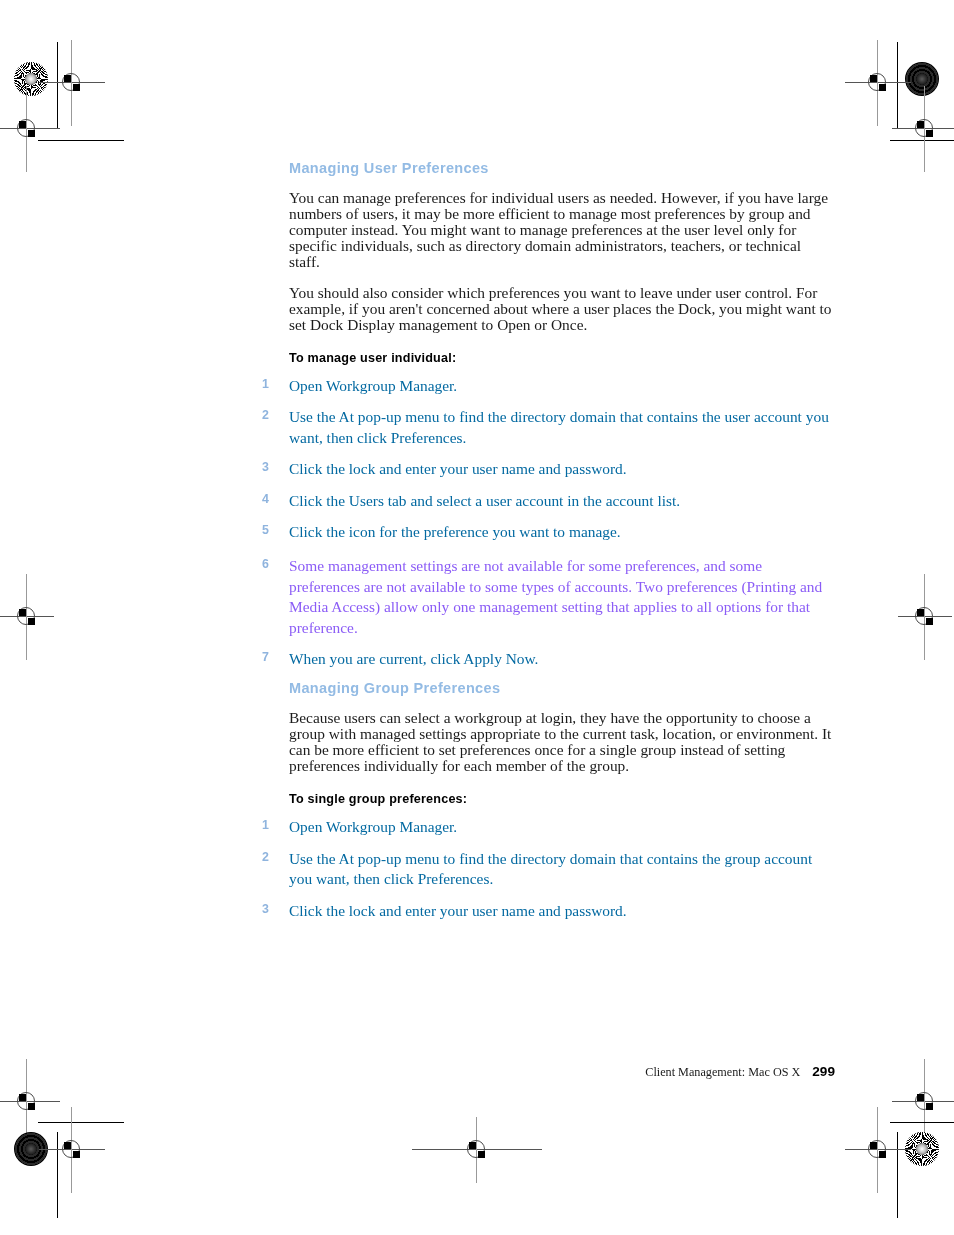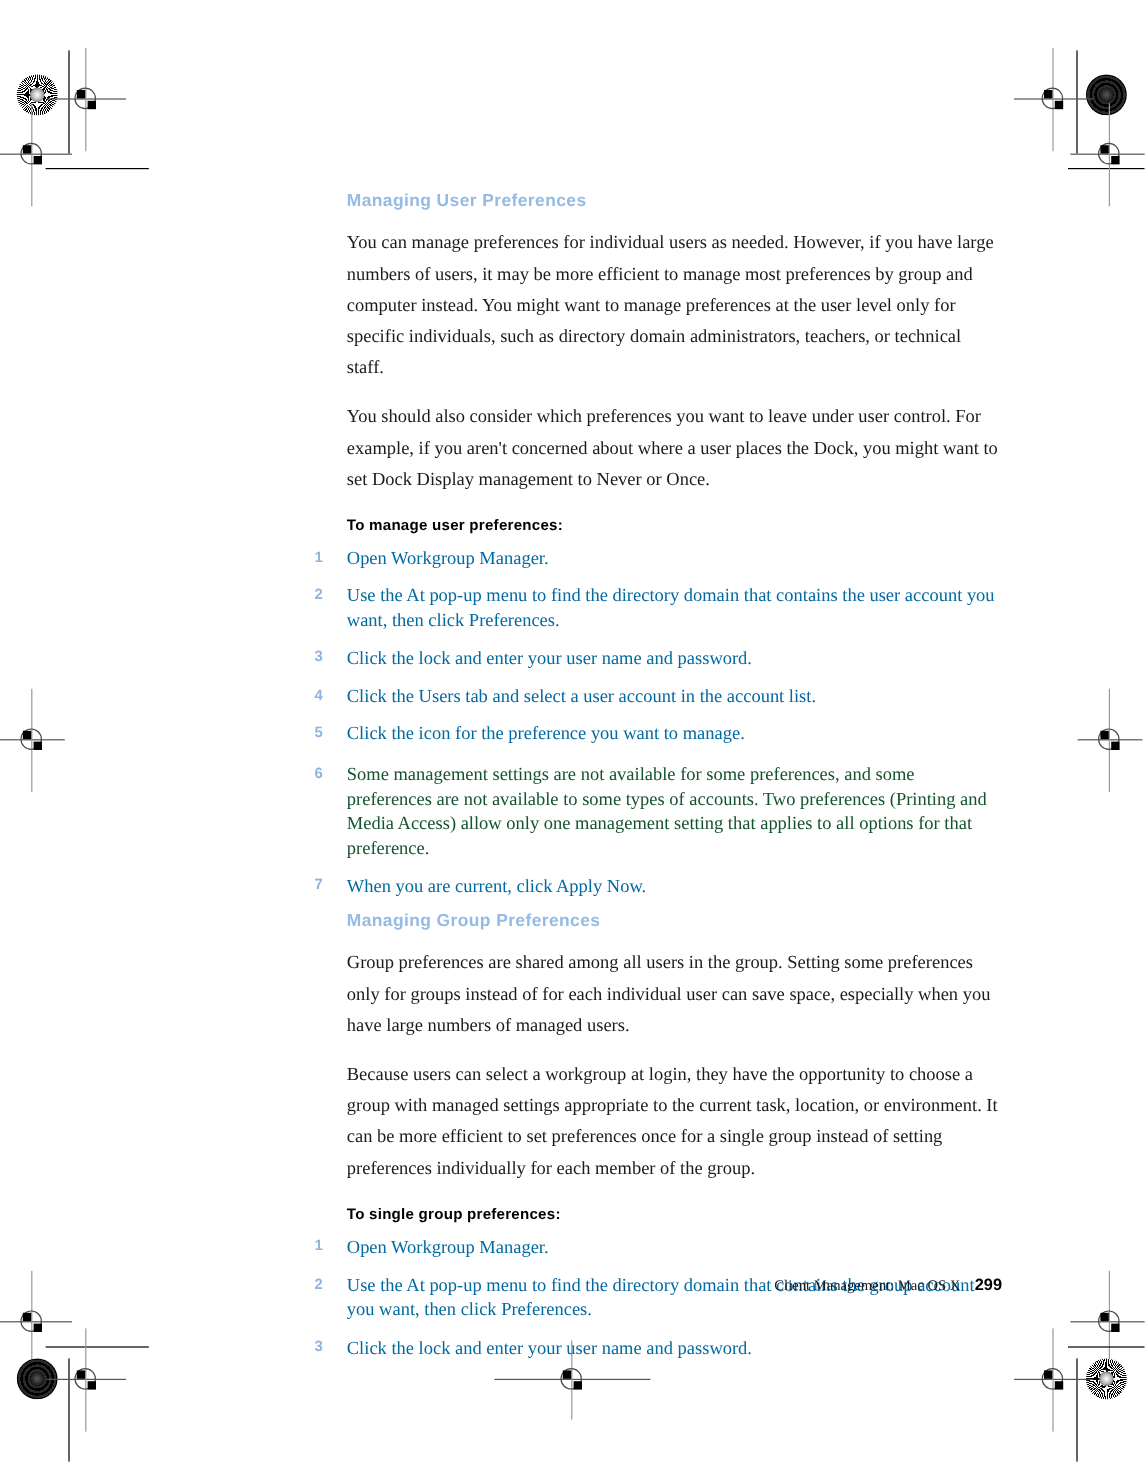--- a/index.html
+++ b/index.html
@@ -112,21 +112,21 @@
     color: #93bbe4;
     letter-spacing: 0.35px;
     margin: 0 0 14px 34px;
     padding: 0;
   }
   .section + .section { }
 
   p.body-text {
     font-family: "Liberation Serif", serif;
     font-size: 15.4px;
-    line-height: 26px;
+    line-height: 16px;
     color: #1b1b1b;
     margin: 0 0 15px 34px;
     padding: 0;
     text-align: left;
   }
 
   h3.proc-heading {
     font-family: "Liberation Sans", sans-serif;
     font-size: 12.6px;
     font-weight: bold;
@@ -161,21 +161,21 @@
     font-family: "Liberation Serif", serif;
     font-size: 15.4px;
     line-height: 20.4px;
     color: #0369a1;
   }
   ol.steps li.step .step-note {
     display: block;
     font-family: "Liberation Serif", serif;
     font-size: 15.4px;
     line-height: 20.4px;
-    color: #14532d;
+    color: #8b5cf6;
     margin-top: 14px;
   }
 
   
   .footer {
     position: absolute;
     left: 255px;
     top: 1062px;
     width: 580px;
     text-align: right;
@@ -292,22 +292,22 @@
     <div class="ring"></div>
     <div class="dot-q tl"></div>
       <div class="dot-q br"></div>
   </div>
 
   <div class="content">
 
     <div class="section">
       <h2 class="section-heading">Managing User Preferences</h2>
       <p class="body-text">You can manage preferences for individual users as needed. However, if you have large numbers of users, it may be more efficient to manage most preferences by group and computer instead. You might want to manage preferences at the user level only for specific individuals, such as directory domain administrators, teachers, or technical staff.</p>
-      <p class="body-text">You should also consider which preferences you want to leave under user control. For example, if you aren't concerned about where a user places the Dock, you might want to set Dock Display management to Never or Once.</p>
-      <h3 class="proc-heading">To manage user preferences:</h3>
+      <p class="body-text">You should also consider which preferences you want to leave under user control. For example, if you aren't concerned about where a user places the Dock, you might want to set Dock Display management to Open or Once.</p>
+      <h3 class="proc-heading">To manage user individual:</h3>
       <ol class="steps">
         <li class="step">
           <span class="num">1</span>
           <span class="step-text">Open Workgroup Manager.</span>
         </li>
         <li class="step">
           <span class="num">2</span>
           <span class="step-text">Use the At pop-up menu to find the directory domain that contains the user account you want, then click Preferences.</span>
         </li>
         <li class="step">
@@ -328,21 +328,20 @@
         </li>
         <li class="step">
           <span class="num">7</span>
           <span class="step-text">When you are current, click Apply Now.</span>
         </li>
       </ol>
     </div>
 
     <div class="section">
       <h2 class="section-heading">Managing Group Preferences</h2>
-      <p class="body-text">Group preferences are shared among all users in the group. Setting some preferences only for groups instead of for each individual user can save space, especially when you have large numbers of managed users.</p>
       <p class="body-text">Because users can select a workgroup at login, they have the opportunity to choose a group with managed settings appropriate to the current task, location, or environment. It can be more efficient to set preferences once for a single group instead of setting preferences individually for each member of the group.</p>
       <h3 class="proc-heading">To single group preferences:</h3>
       <ol class="steps">
         <li class="step">
           <span class="num">1</span>
           <span class="step-text">Open Workgroup Manager.</span>
         </li>
         <li class="step">
           <span class="num">2</span>
           <span class="step-text">Use the At pop-up menu to find the directory domain that contains the group account you want, then click Preferences.</span>

